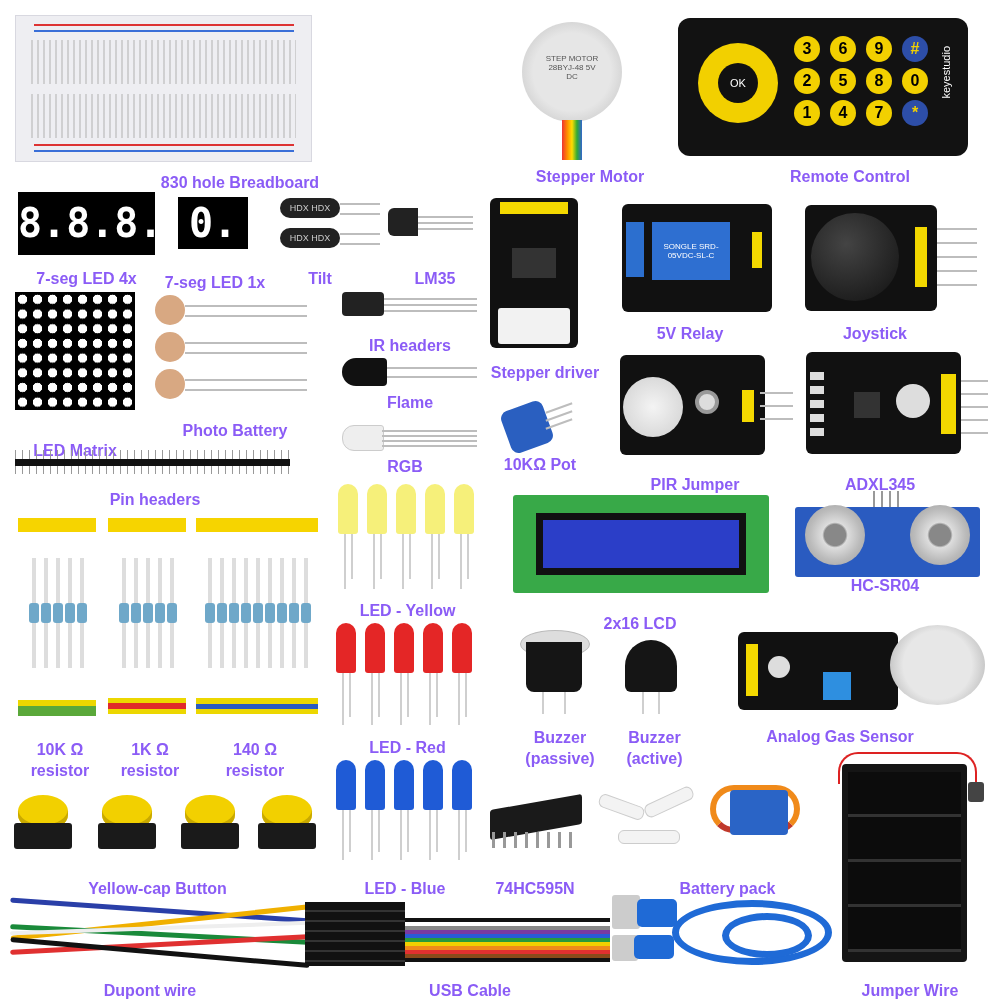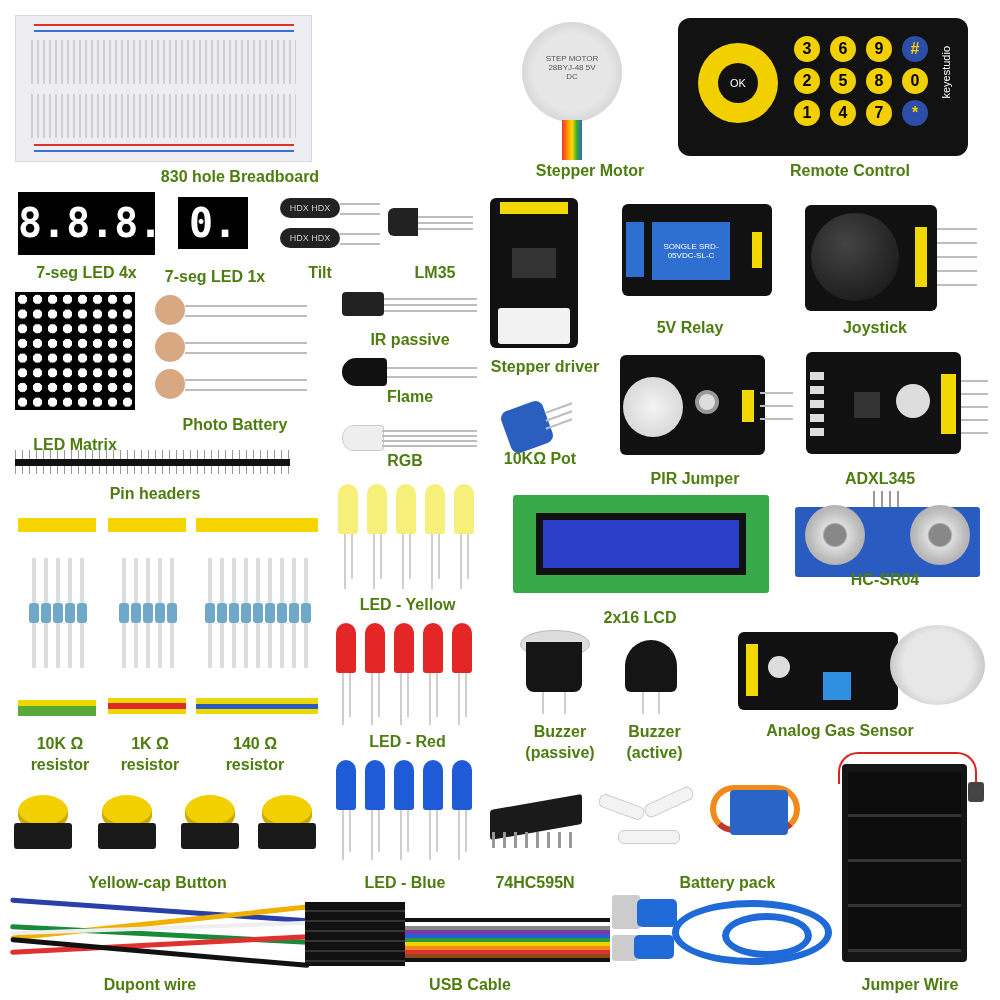--- a/index.html
+++ b/index.html
@@ -1,18 +1,18 @@
 <!DOCTYPE html>
 <html><head>
 <meta charset="utf-8">
 <style>
   html,body{margin:0;padding:0;background:#fff;}
   body{width:1000px;height:1000px;position:relative;overflow:hidden;font-family:"Liberation Sans",sans-serif;}
   .abs{position:absolute;}
-  .lbl{position:absolute;color:#4d7c0f;font-weight:bold;font-size:16px;text-align:center;white-space:nowrap;line-height:20px;}
+  .lbl{position:absolute;color:#8b5cf6;font-weight:bold;font-size:16px;text-align:center;white-space:nowrap;line-height:20px;margin-top:6px;}
   .pcb{background:#111;border-radius:6px;}
   .yel{background:#f3d800;}
   .pin{position:absolute;height:2px;background:#bdbdbd;}
   .led{position:absolute;width:20px;height:50px;border-radius:10px 10px 3px 3px;}
   .leg{position:absolute;width:2px;background:#cfcfcf;}
   .res{position:absolute;width:4px;height:110px;background:#ddd;}
   .res::after{content:"";position:absolute;left:-3px;top:45px;width:10px;height:20px;background:#6fa8c9;border-radius:3px;}
   .btn{position:absolute;width:58px;height:60px;}
   .btn .cap{position:absolute;left:4px;top:0;width:50px;height:36px;border-radius:50%/45%;background:#f2d000;box-shadow:inset 0 -6px 0 #c9a900;}
   .btn .base{position:absolute;left:0;top:28px;width:58px;height:26px;background:#1a1a1a;border-radius:3px;}
@@ -82,21 +82,21 @@
 </div>
 <div class="lbl" style="left:405px;top:263px;width:60px;">LM35</div>
 
 <div class="abs pcb" style="left:490px;top:198px;width:88px;height:150px;">
   <div class="abs yel" style="left:10px;top:4px;width:68px;height:12px;"></div>
   <div class="abs" style="left:22px;top:50px;width:44px;height:30px;background:#333;"></div>
   <div class="abs" style="left:8px;top:110px;width:72px;height:36px;background:#f2f2f2;border-radius:3px;"></div>
 </div>
 <div class="lbl" style="left:480px;top:357px;width:130px;">Stepper driver</div>
 
-<div class="abs pcb" style="left:622px;top:204px;width:150px;height:92px;">
+<div class="abs pcb" style="left:622px;top:204px;width:150px;height:108px;">
   <div class="abs" style="left:4px;top:18px;width:18px;height:55px;background:#2c6fcf;"></div>
   <div class="abs" style="left:30px;top:18px;width:78px;height:58px;background:#2e6fd1;color:#fff;font-size:8px;text-align:center;padding-top:20px;box-sizing:border-box;">SONGLE SRD-05VDC-SL-C</div>
   <div class="abs yel" style="left:130px;top:28px;width:10px;height:36px;"></div>
 </div>
 <div class="lbl" style="left:640px;top:318px;width:100px;">5V Relay</div>
 
 <div class="abs pcb" style="left:805px;top:205px;width:132px;height:106px;">
   <div class="abs" style="left:6px;top:8px;width:88px;height:88px;border-radius:50%;background:radial-gradient(circle at 40% 35%,#444,#111);"></div>
   <div class="abs yel" style="left:110px;top:22px;width:12px;height:60px;"></div>
 </div>
@@ -122,21 +122,21 @@
     <div class="pin" style="left:30px;top:94px;width:122px;"></div>
 </div>
 <div class="lbl" style="left:165px;top:415px;width:140px;">Photo Battery</div>
 
 <div class="abs" style="left:342px;top:290px;width:135px;height:30px;">
   <div class="abs" style="left:0;top:2px;width:42px;height:24px;background:#222;border-radius:4px;"></div>
   <div class="pin" style="left:42px;top:8px;width:93px;"></div>
     <div class="pin" style="left:42px;top:14px;width:93px;"></div>
     <div class="pin" style="left:42px;top:20px;width:93px;"></div>
 </div>
-<div class="lbl" style="left:355px;top:330px;width:110px;">IR passive</div>
+<div class="lbl" style="left:355px;top:330px;width:110px;">IR headers</div>
 
 <div class="abs" style="left:342px;top:358px;width:135px;height:30px;">
   <div class="abs" style="left:0;top:0;width:45px;height:28px;background:#111;border-radius:14px 4px 4px 14px;"></div>
   <div class="pin" style="left:45px;top:9px;width:90px;"></div>
     <div class="pin" style="left:45px;top:18px;width:90px;"></div>
 </div>
 <div class="lbl" style="left:370px;top:387px;width:80px;">Flame</div>
 
 <div class="abs" style="left:342px;top:425px;width:135px;height:26px;">
   <div class="abs" style="left:0;top:0;width:40px;height:24px;background:#eee;border:1px solid #ccc;border-radius:12px 3px 3px 12px;"></div>

